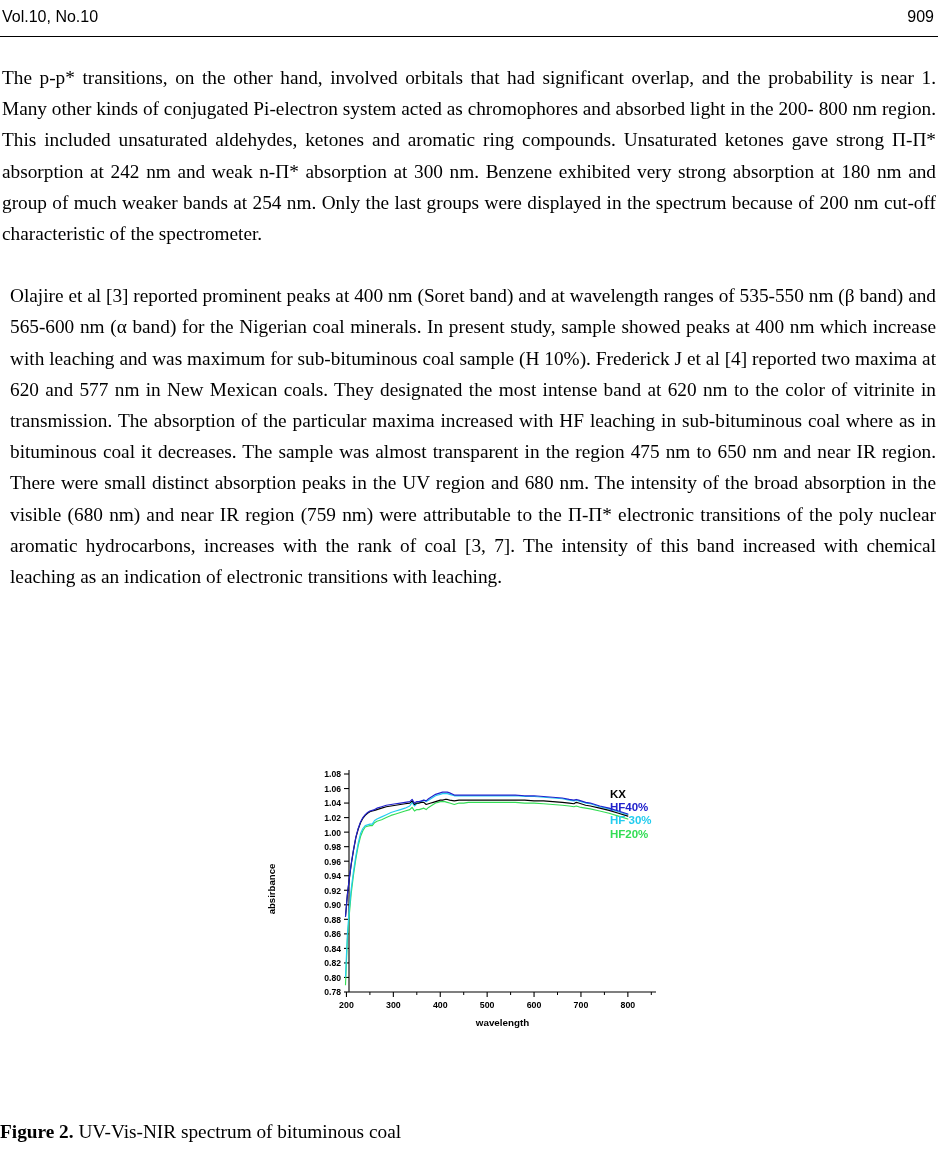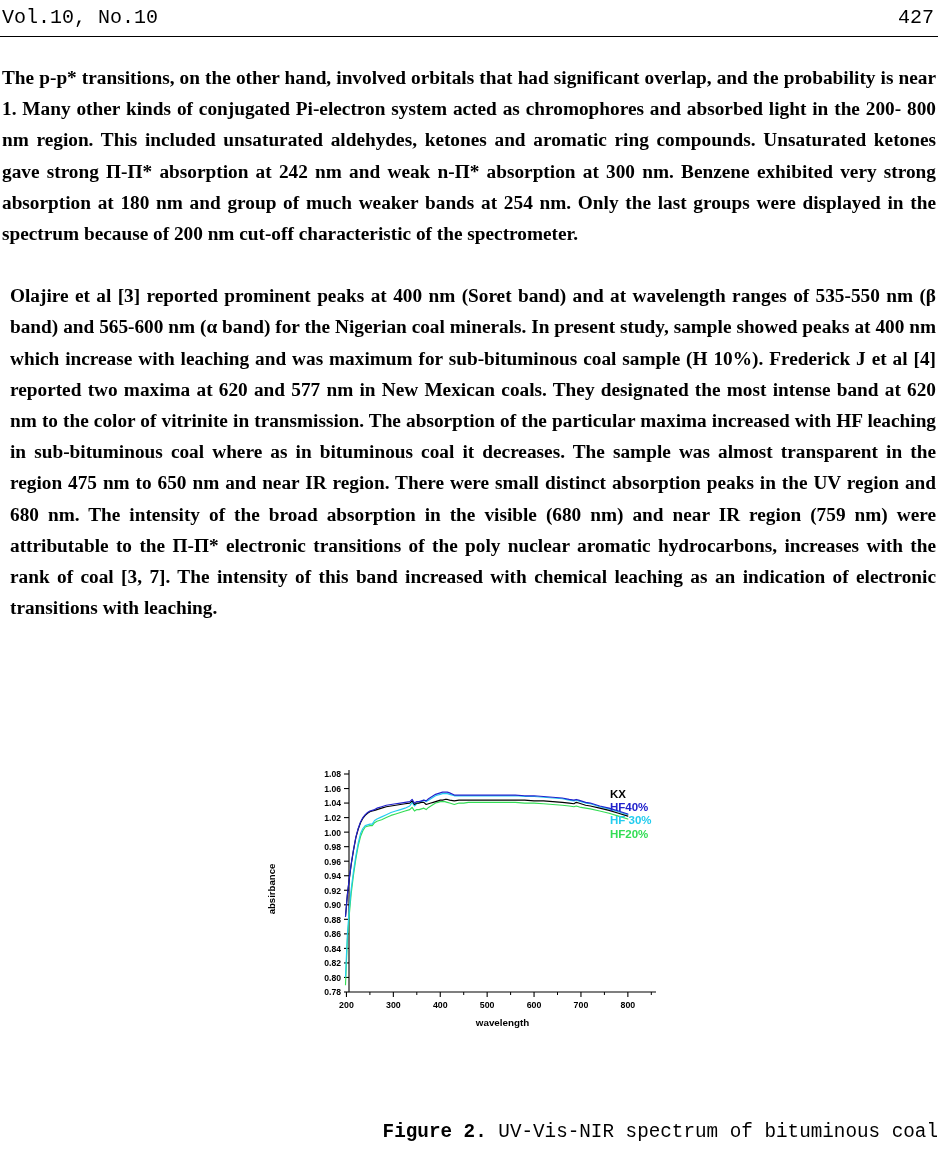--- a/index.html
+++ b/index.html
@@ -17,22 +17,22 @@
   }
 
   
   .page-header {
     position: absolute;
     left: 0; top: 0;
     width: 938px;
     height: 34px;
     display: flex;
     align-items: center;
-    font-family: Liberation Mono, monospace;
-    font-size: 20px;
+    font-family: Liberation Sans, sans-serif;
+    font-size: 16px;
   }
   .page-header .hdr-left  { position: absolute; left: 2px;  white-space: nowrap; }
   .page-header .hdr-center{ position: absolute; left: 0; width: 938px; text-align: center; white-space: nowrap; }
   .page-header .hdr-right { position: absolute; right: 4px; white-space: nowrap; }
 
   .header-rule {
     position: absolute;
     left: 0; top: 36px;
     width: 938px;
     height: 1px;
@@ -46,21 +46,20 @@
     top: 62px;
     width: 934px;
   }
   p.para {
     margin: 0 0 0 0;
     font-size: 19.3px;
     line-height: 31.2px;
     text-align: justify;
     text-justify: inter-word;
     font-family: "Liberation Serif", serif;
-    font-weight: bold;
   }
   p.para.gap { margin-top: 31px; margin-left: 8px; }
 
   
   .figure-block {
     position: absolute;
     left: 0;
     top: 762px;
     width: 938px;
   }
@@ -71,32 +70,32 @@
     margin: 0 auto;
     margin-left: 258px;
   }
   .chart-svg { display: block; }
 
   .figure-caption {
     position: absolute;
     left: 0;
     top: 1121px;
     width: 938px;
-    text-align: right;
+    text-align: left;
     font-size: 19.3px;
-    font-family: Liberation Mono, monospace;
+    font-family: Liberation Serif, serif;
   }
   .figure-caption .cap-label { font-weight: bold; }
 </style>
 </head>
 <body>
 
 <div class="page-header">
   <span class="hdr-left">Vol.10, No.10</span>
-  <span class="hdr-right">427</span>
+  <span class="hdr-right">909</span>
 </div>
 <div class="header-rule"></div>
 
 <div class="content">
   <p class="para">The p-p* transitions, on the other hand, involved orbitals that had significant overlap, and the probability is near 1. Many other kinds of conjugated Pi-electron system acted as chromophores and absorbed light in the 200- 800 nm region. This included unsaturated aldehydes, ketones and aromatic ring compounds. Unsaturated ketones gave strong Π-Π* absorption at 242 nm and weak n-Π* absorption at 300 nm. Benzene exhibited very strong absorption at 180 nm and group of much weaker bands at 254 nm. Only the last groups were displayed in the spectrum because of 200 nm cut-off characteristic of the spectrometer.</p>
   <p class="para gap">Olajire et al [3] reported prominent peaks at 400 nm (Soret band) and at wavelength ranges of 535-550 nm (β band) and 565-600 nm (α band) for the Nigerian coal minerals. In present study, sample showed peaks at 400 nm which increase with leaching and was maximum for sub-bituminous coal sample (H 10%).  Frederick J et al [4] reported two maxima at 620 and 577 nm in New Mexican coals. They designated the most intense band at 620 nm to the color of vitrinite in transmission. The absorption of the particular maxima increased with HF leaching in sub-bituminous coal where as in bituminous coal it decreases. The sample was almost transparent in the region 475 nm to 650 nm and near IR region. There were small distinct absorption peaks in the UV region and 680 nm. The intensity of the broad absorption in the visible (680 nm) and near IR region (759 nm) were attributable to the Π-Π* electronic transitions of the poly nuclear aromatic hydrocarbons, increases with the rank of coal [3, 7]. The intensity of this band increased with chemical leaching as an indication of electronic transitions with leaching.</p>
 </div>
 
 <div class="figure-block">
   <div class="chart-wrap">

